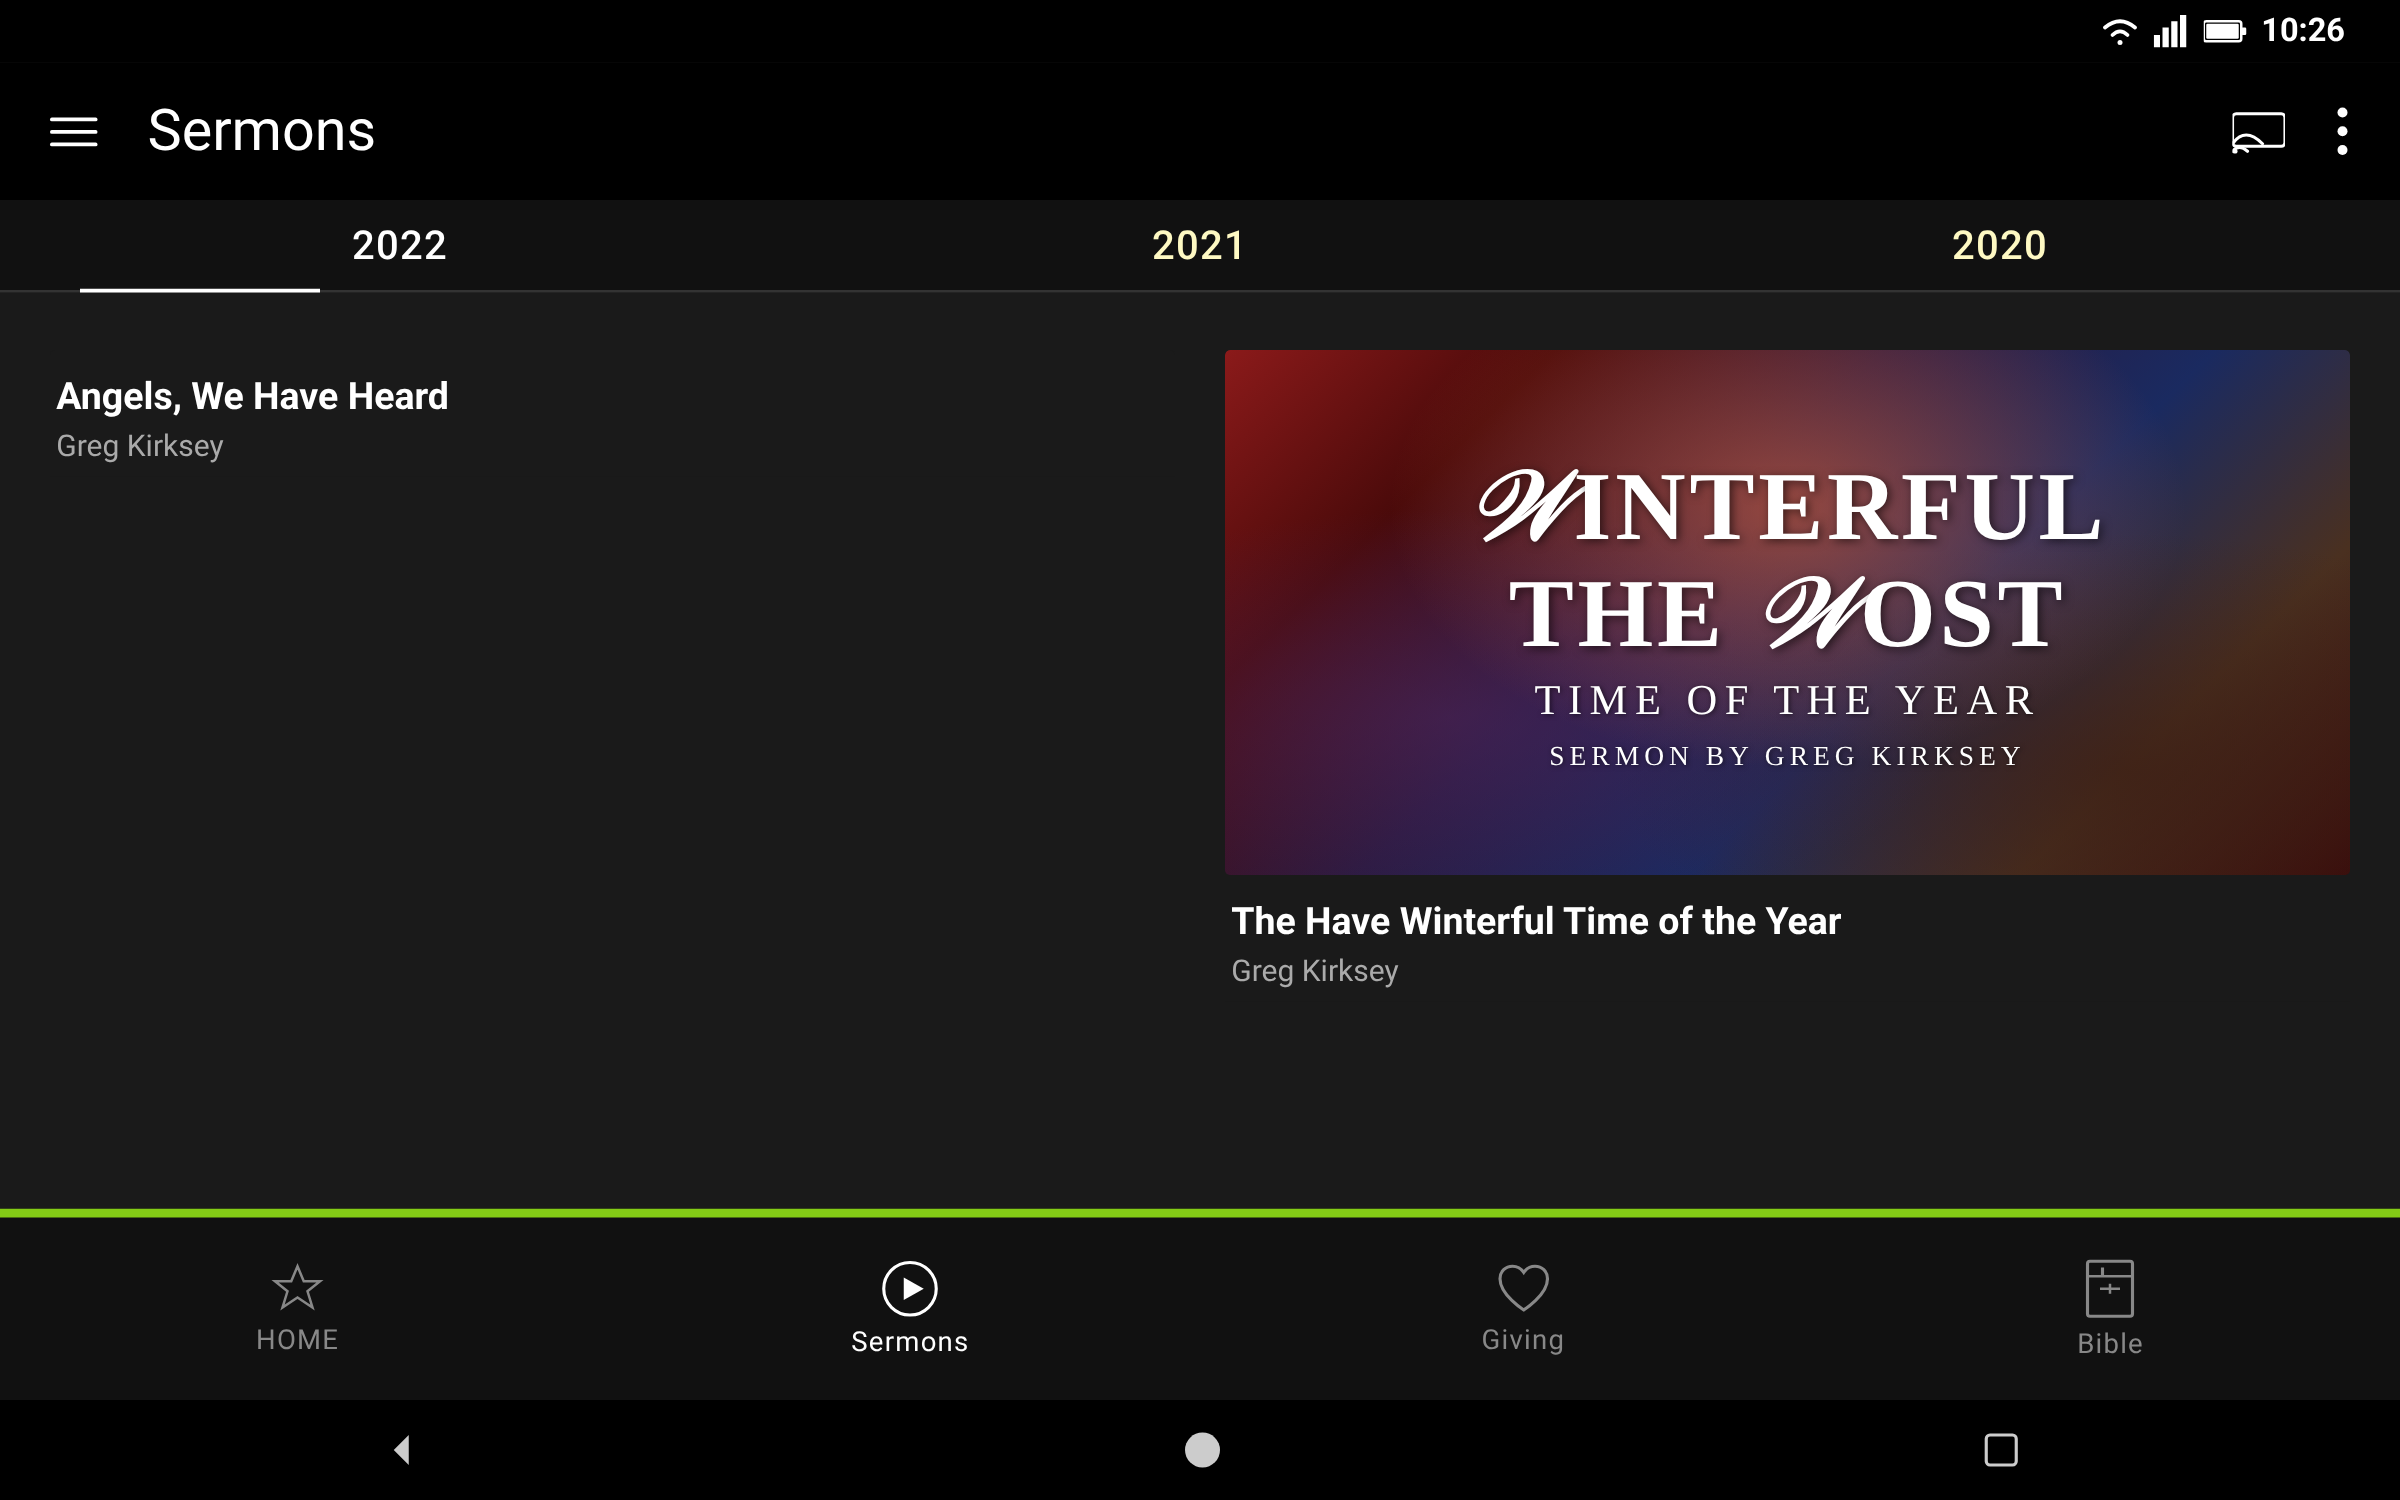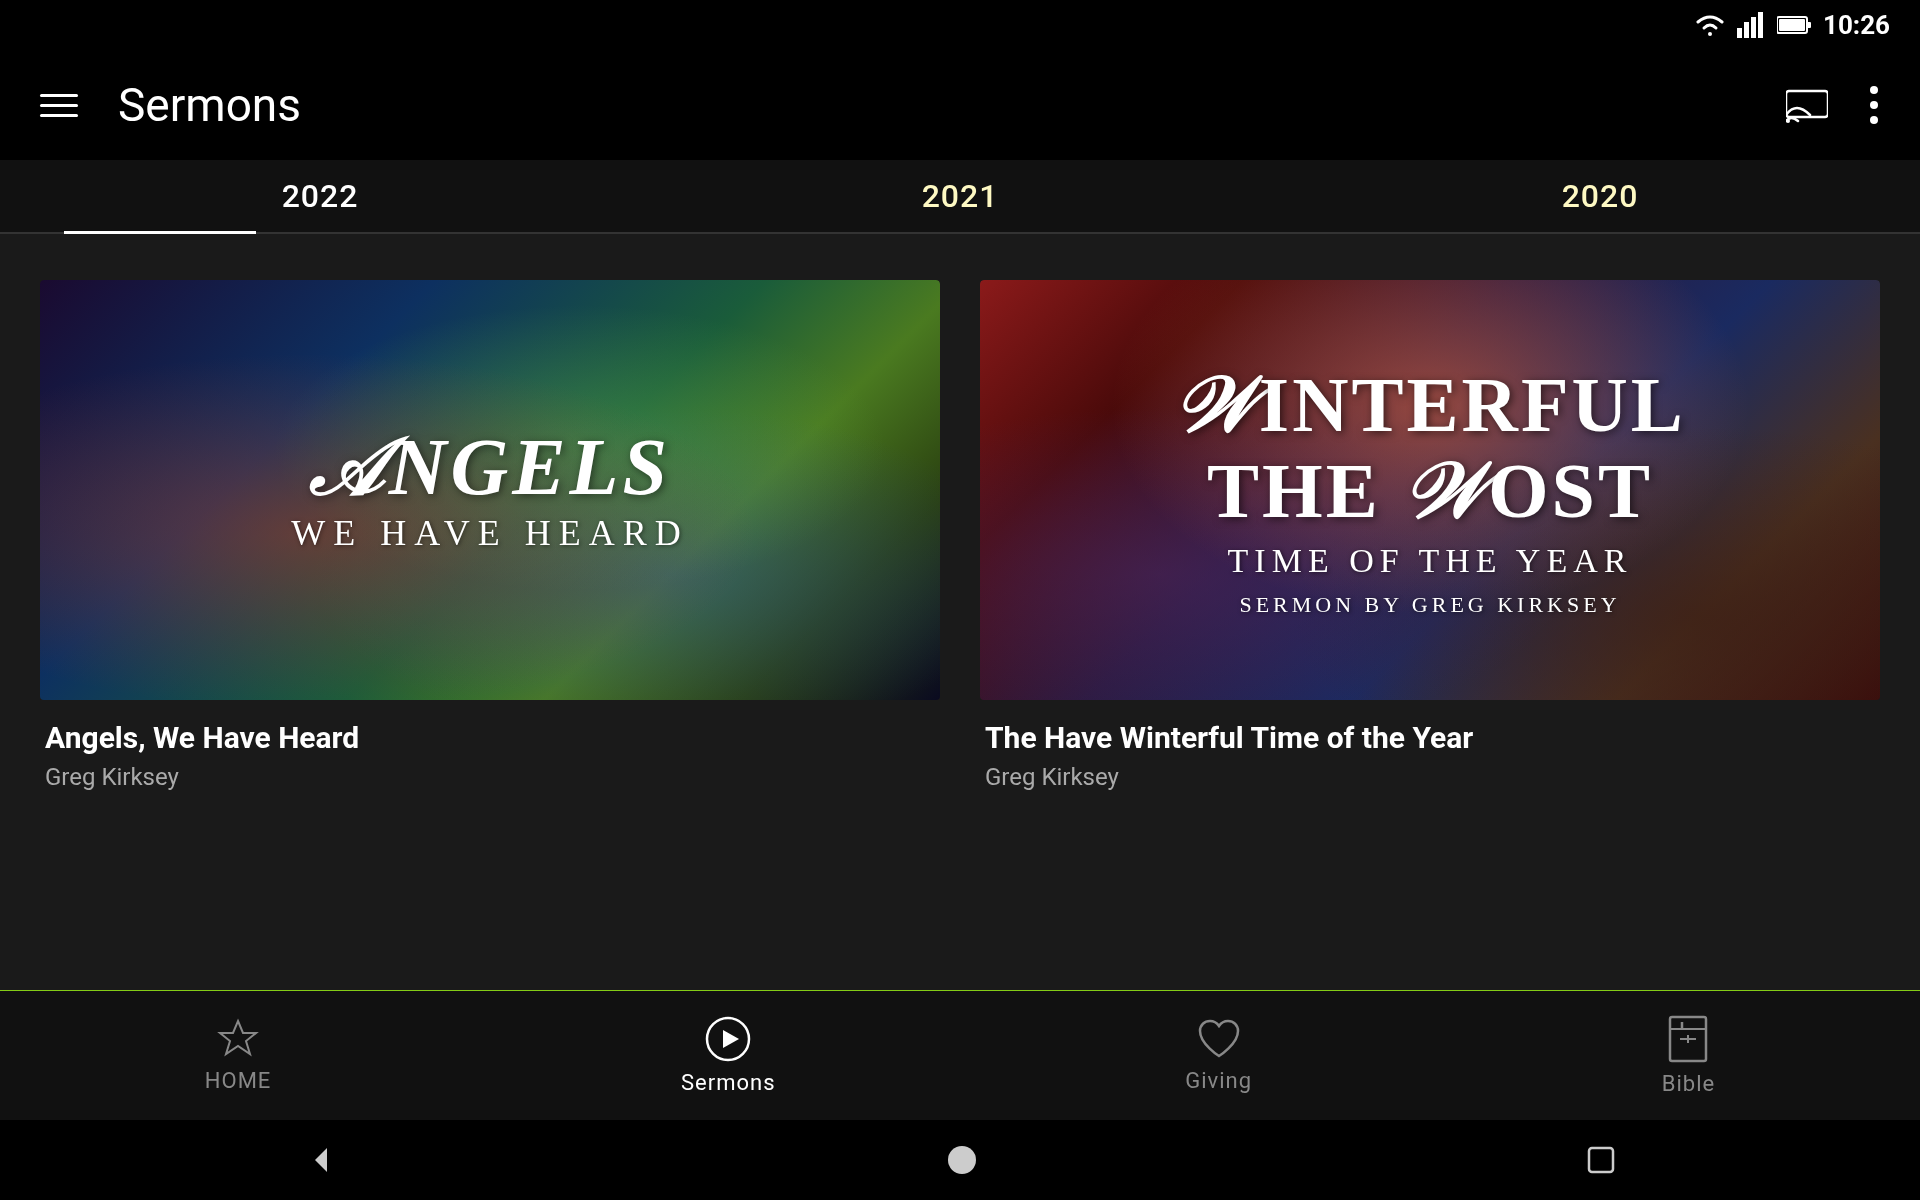--- a/index.html
+++ b/index.html
@@ -17,21 +17,21 @@
     .status-bar {
       position: absolute;
       top: 0;
       left: 0;
       right: 0;
       height: 50px;
       background: #000;
       display: flex;
       align-items: center;
       justify-content: flex-end;
-      padding: 0 30px;
+      padding: 0 44px;
       gap: 12px;
       z-index: 100;
     }
     .status-icons {
       display: flex;
       align-items: center;
       gap: 10px;
     }
     .status-time {
       font-size: 26px;
@@ -264,26 +264,26 @@
       color: #aaa;
       font-weight: 400;
     }
 
     
     .bottom-nav {
       position: absolute;
       bottom: 80px;
       left: 0;
       right: 0;
-      height: 130px;
+      height: 153px;
       background: #111;
       display: flex;
       align-items: center;
       justify-content: space-around;
-      border-top: 1px solid #84cc16;
+      border-top: 7px solid #84cc16;
       z-index: 90;
     }
     .nav-item {
       display: flex;
       flex-direction: column;
       align-items: center;
       gap: 8px;
       cursor: pointer;
       padding: 10px 40px;
     }
@@ -394,28 +394,20 @@
     <span>2021</span>
   </div>
   <div class="tab">
     <span>2020</span>
   </div>
 </div>
 
 <div class="content-area">
 
   <div class="sermon-card">
-    <div class="sermon-thumbnail">
-      <div class="angels-bg">
-        <div class="angels-text">
-          <div class="main-title">𝒜NGELS</div>
-          <div class="sub-title">WE HAVE HEARD</div>
-        </div>
-      </div>
-    </div>
     <div class="sermon-info">
       <div class="sermon-title">Angels, We Have Heard</div>
       <div class="sermon-speaker">Greg Kirksey</div>
     </div>
   </div>
 
   <div class="sermon-card">
     <div class="sermon-thumbnail">
       <div class="winter-bg">
         <div class="winter-text">

